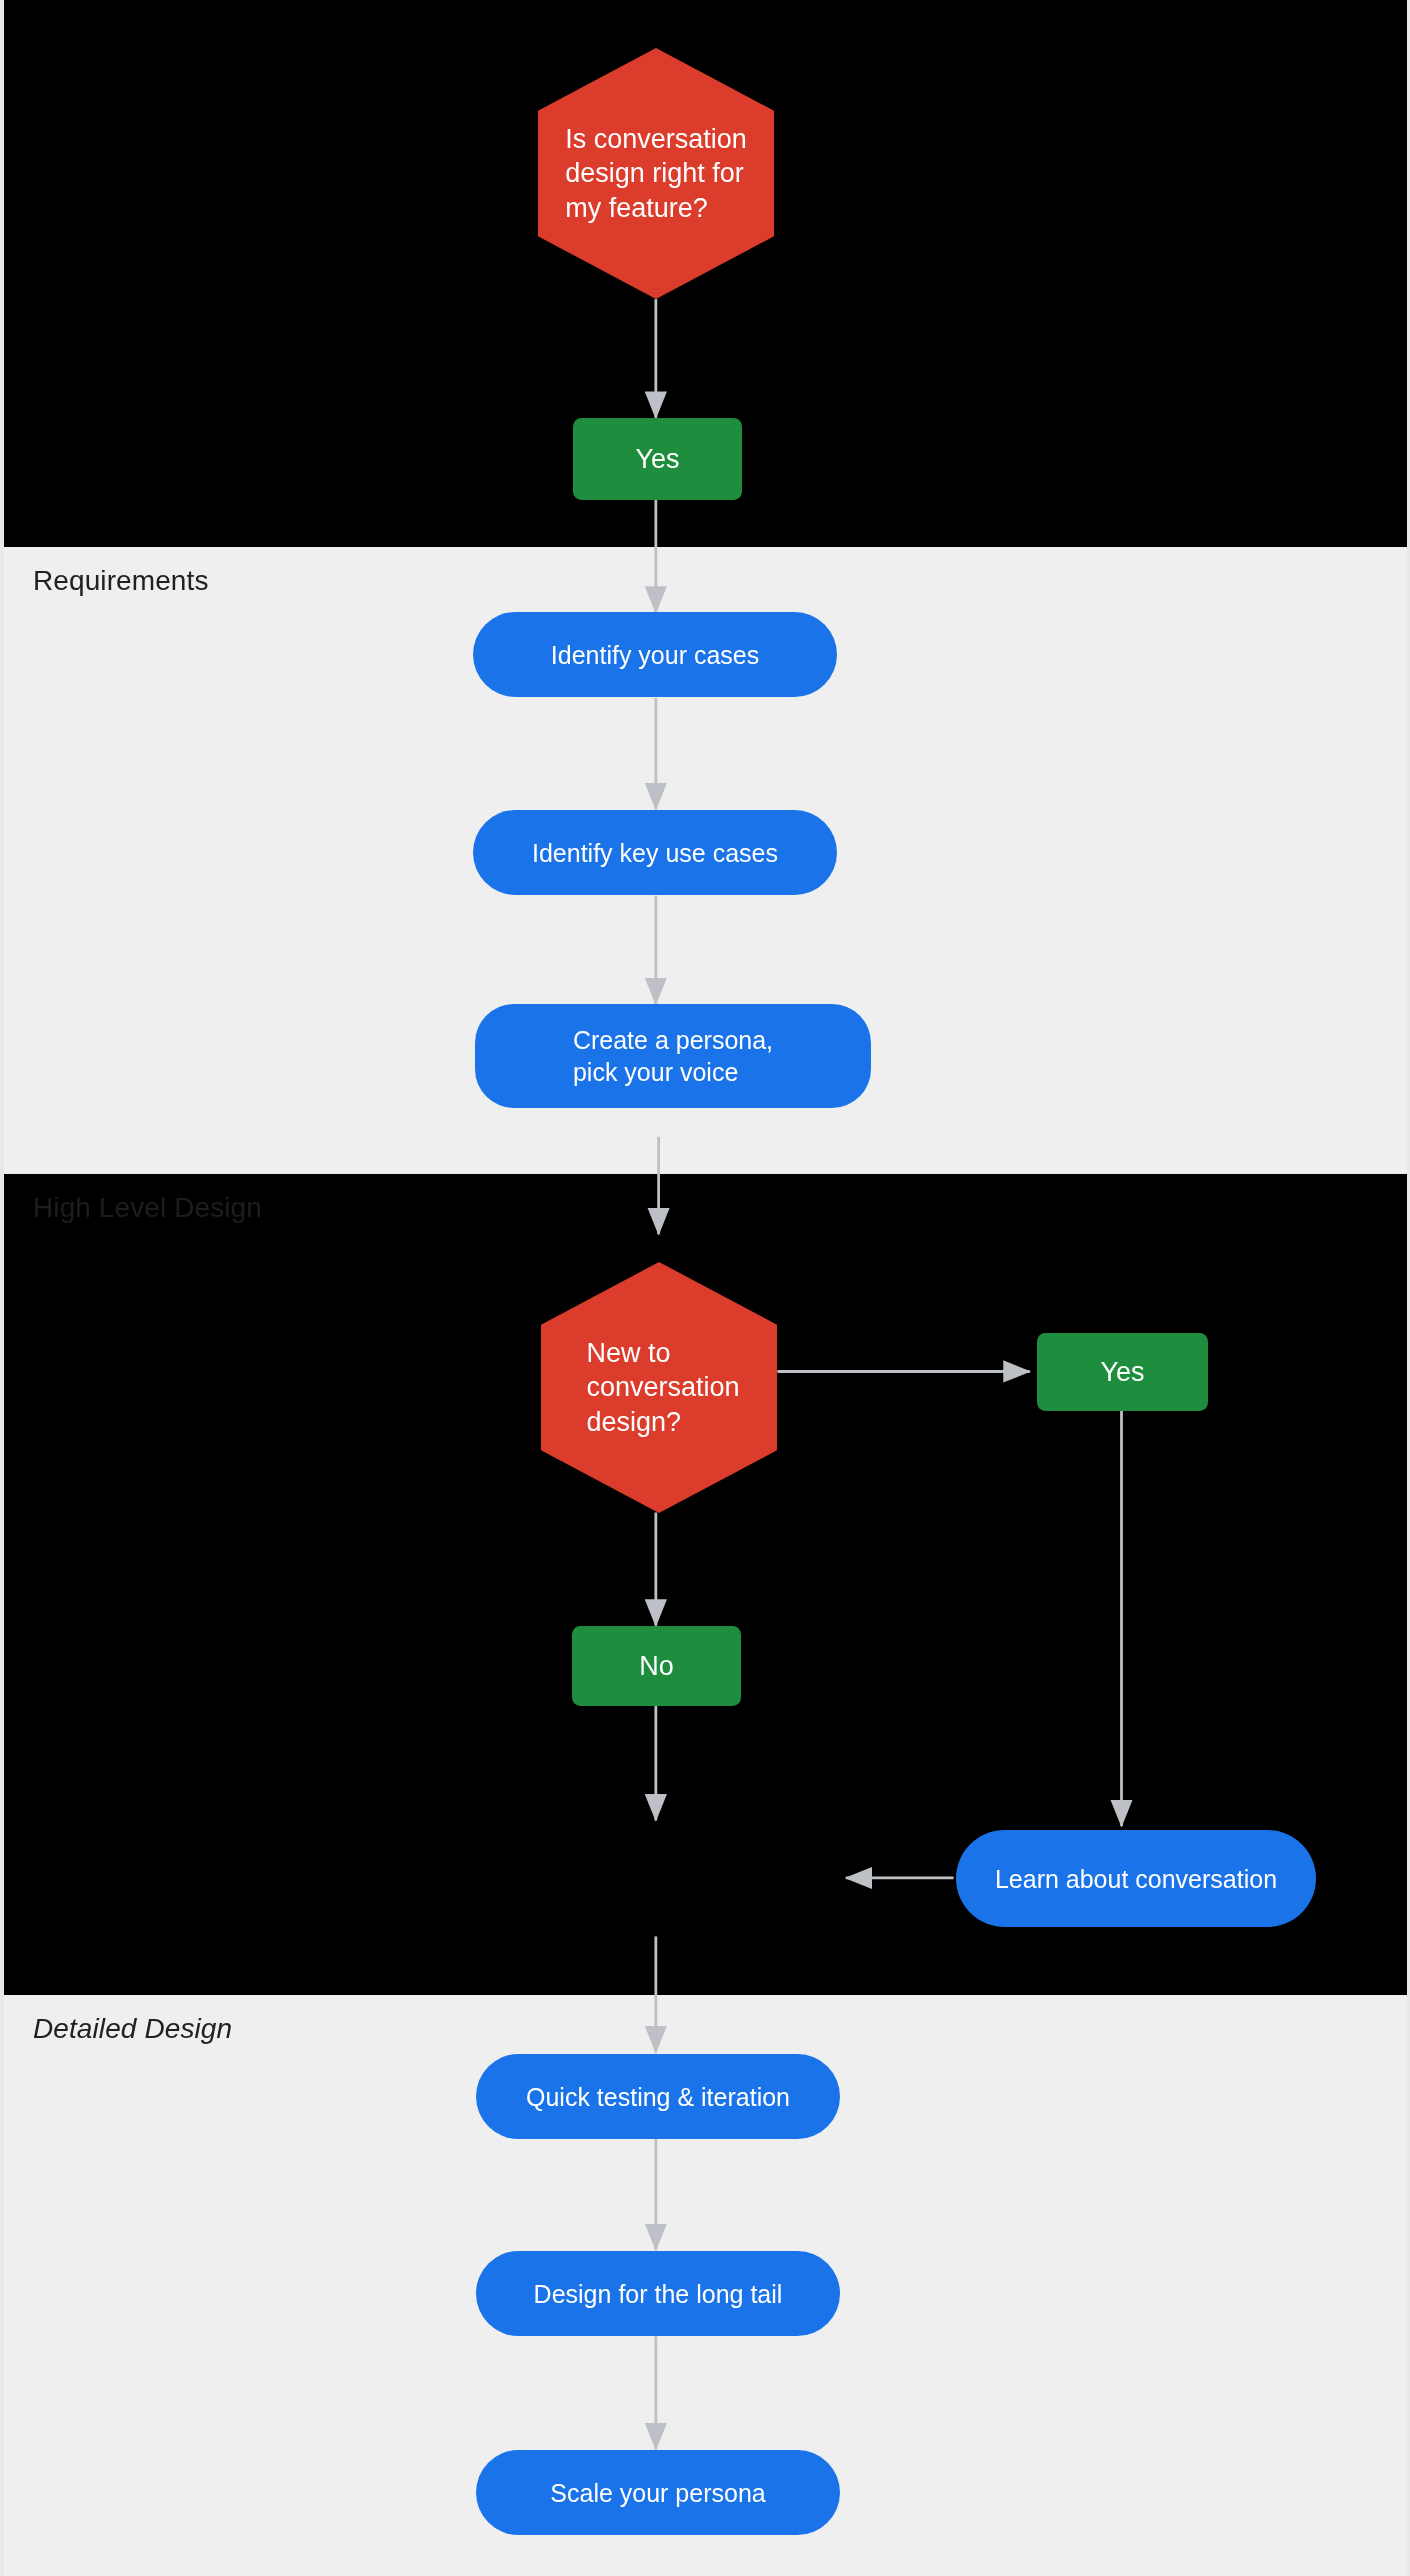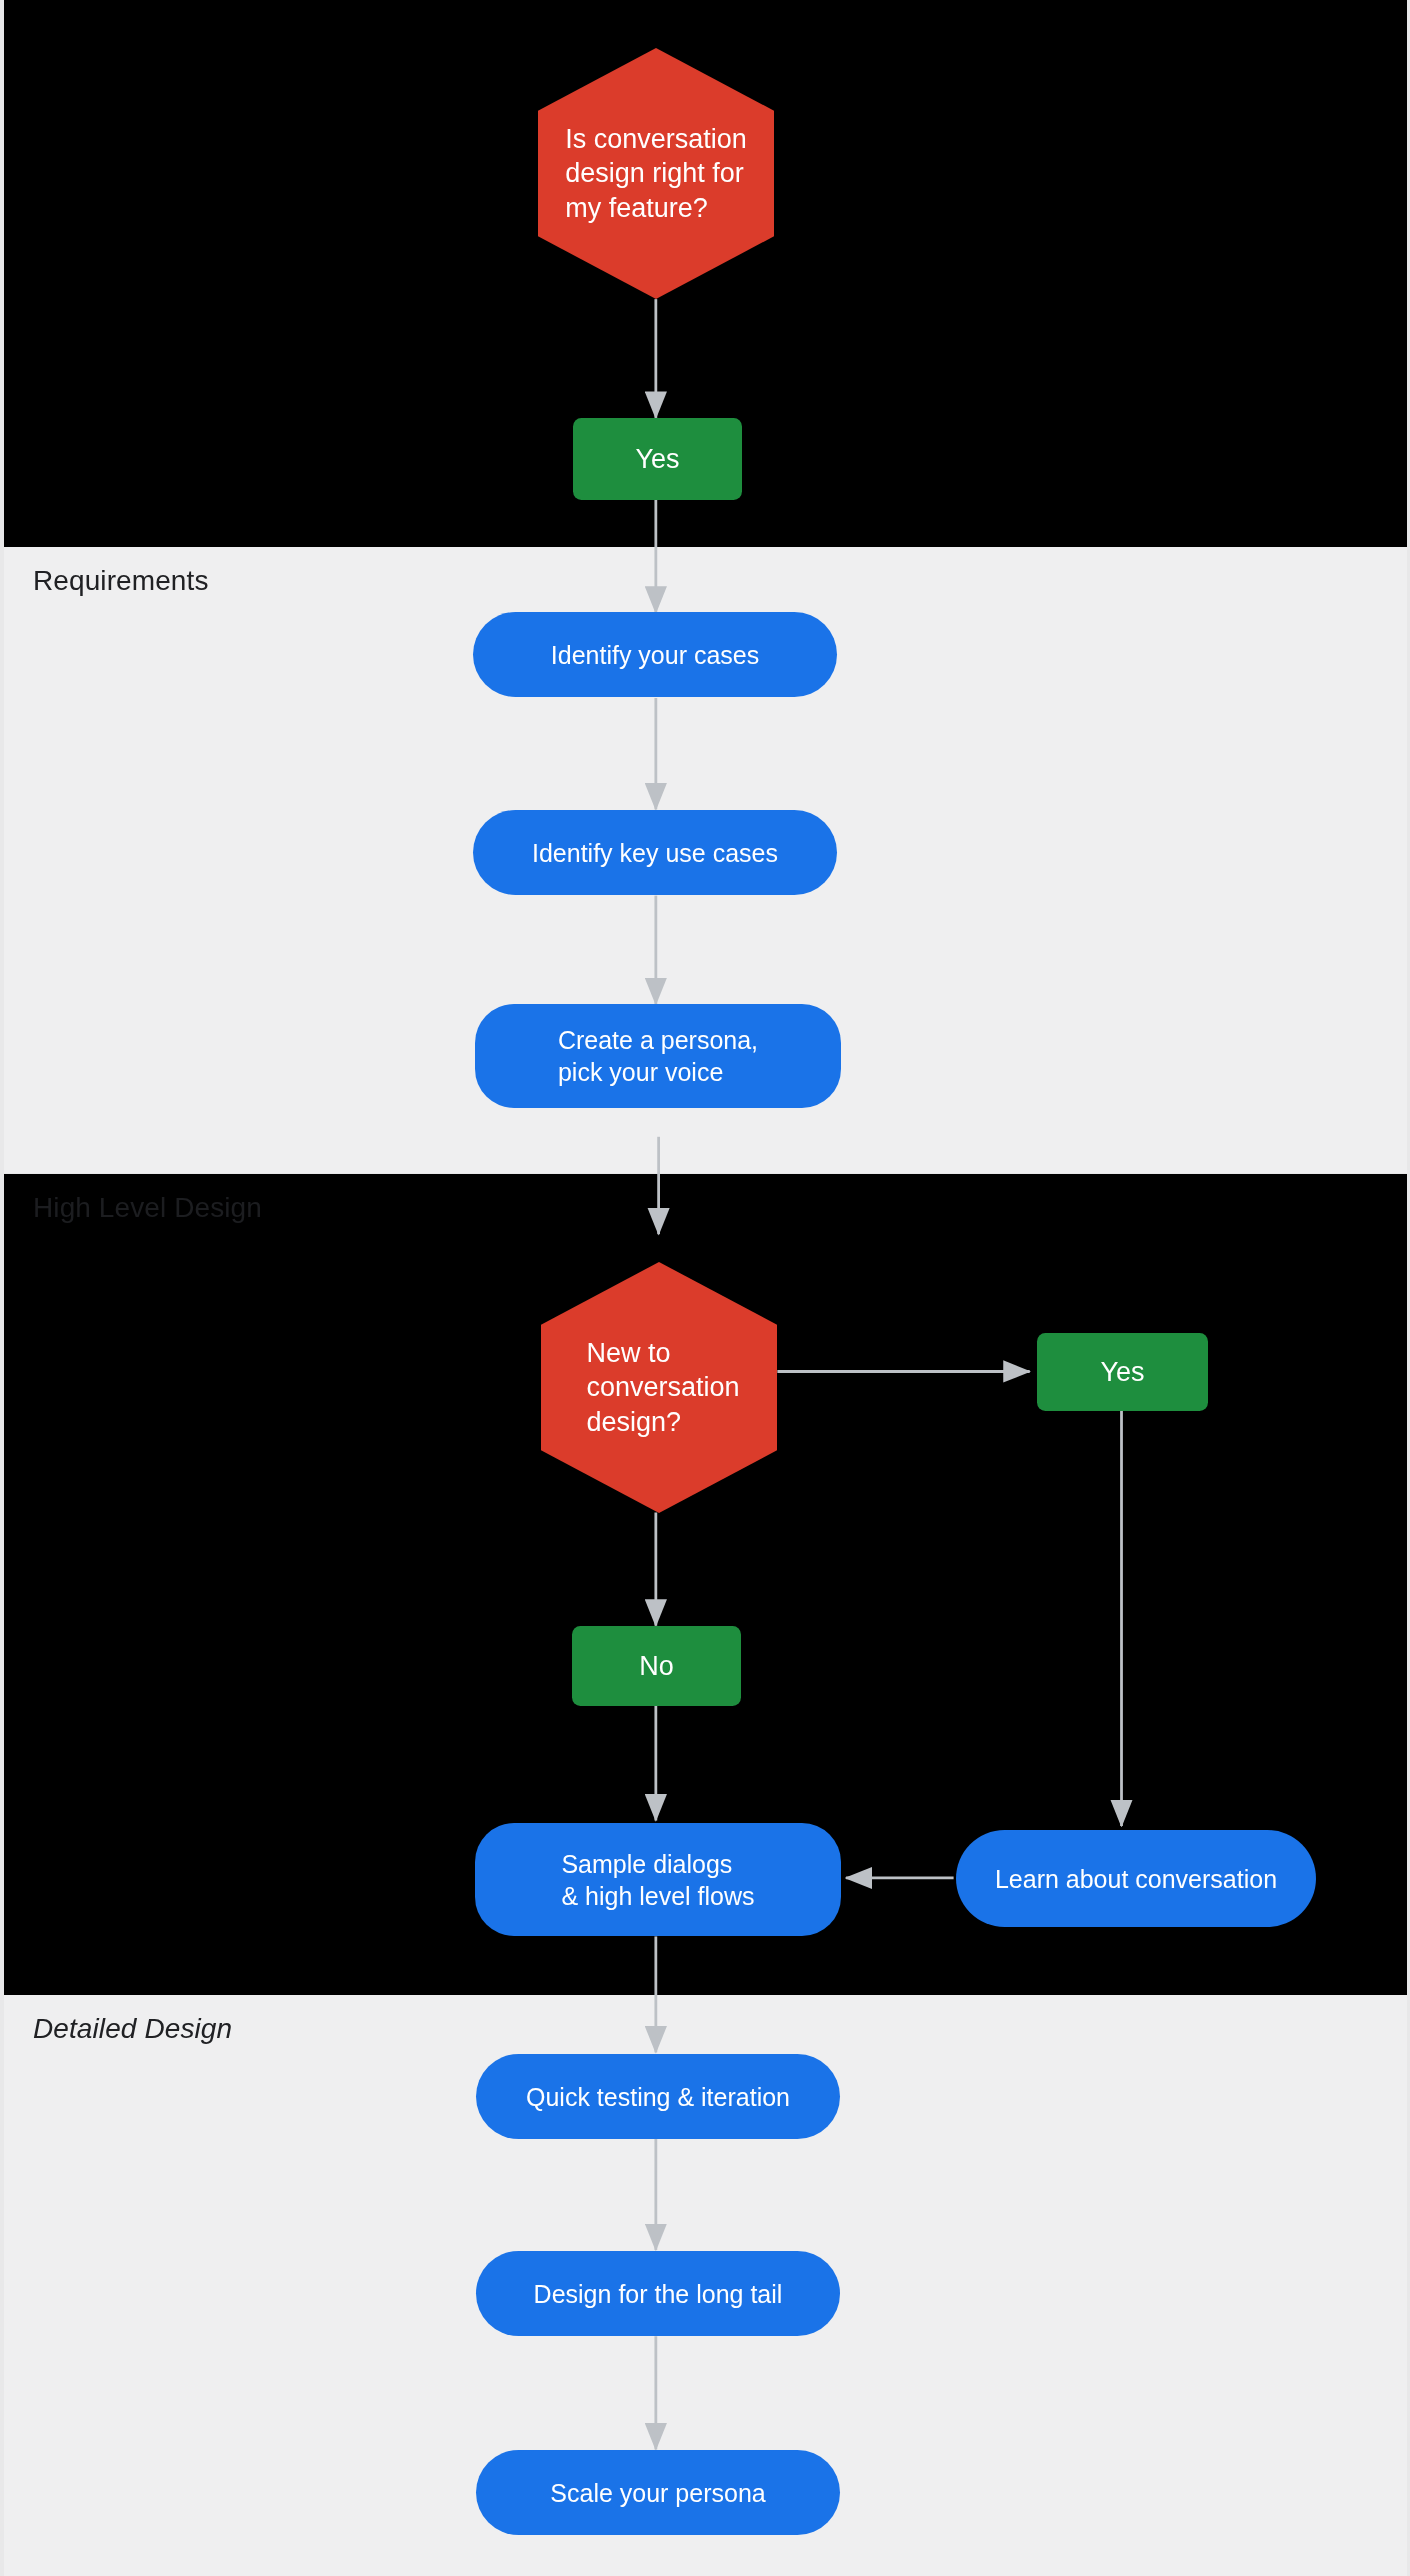--- a/index.html
+++ b/index.html
@@ -133,21 +133,21 @@
   </div>
 
   <div class="node pill" style="left:473px;top:612px;width:364px;height:85px;">
     <span class="label">Identify your cases</span>
   </div>
 
   <div class="node pill" style="left:473px;top:810px;width:364px;height:85px;">
     <span class="label">Identify key use cases</span>
   </div>
 
-  <div class="node pill two-line" style="left:475px;top:1004px;width:366px;height:104px;">
+  <div class="node pill two-line" style="left:475px;top:1004px;width:396px;height:104px;">
     <span class="label">Create a persona,
 pick your voice</span>
   </div>
 
   <div class="node hex" style="left:541px;top:1262px;width:236px;height:251px;padding-left:8px;">
     <span class="label">New to
 conversation
 design?</span>
   </div>
 
@@ -156,24 +156,20 @@
   </div>
 
   <div class="node chip" style="left:572px;top:1626px;width:169px;height:80px;">
     <span class="label">No</span>
   </div>
 
   <div class="node pill" style="left:956px;top:1830px;width:360px;height:97px;">
     <span class="label">Learn about conversation</span>
   </div>
 
-  <div class="node pill two-line" style="left:475px;top:1823px;width:366px;height:113px;">
-    <span class="label">Sample dialogs
-&amp; high level flows</span>
-  </div>
 
   <div class="node pill" style="left:476px;top:2251px;width:364px;height:85px;">
     <span class="label">Design for the long tail</span>
   </div>
 
   <div class="node pill" style="left:476px;top:2054px;width:364px;height:85px;">
     <span class="label">Quick testing &amp; iteration</span>
   </div>
 
   <div class="node pill" style="left:476px;top:2450px;width:364px;height:85px;">

